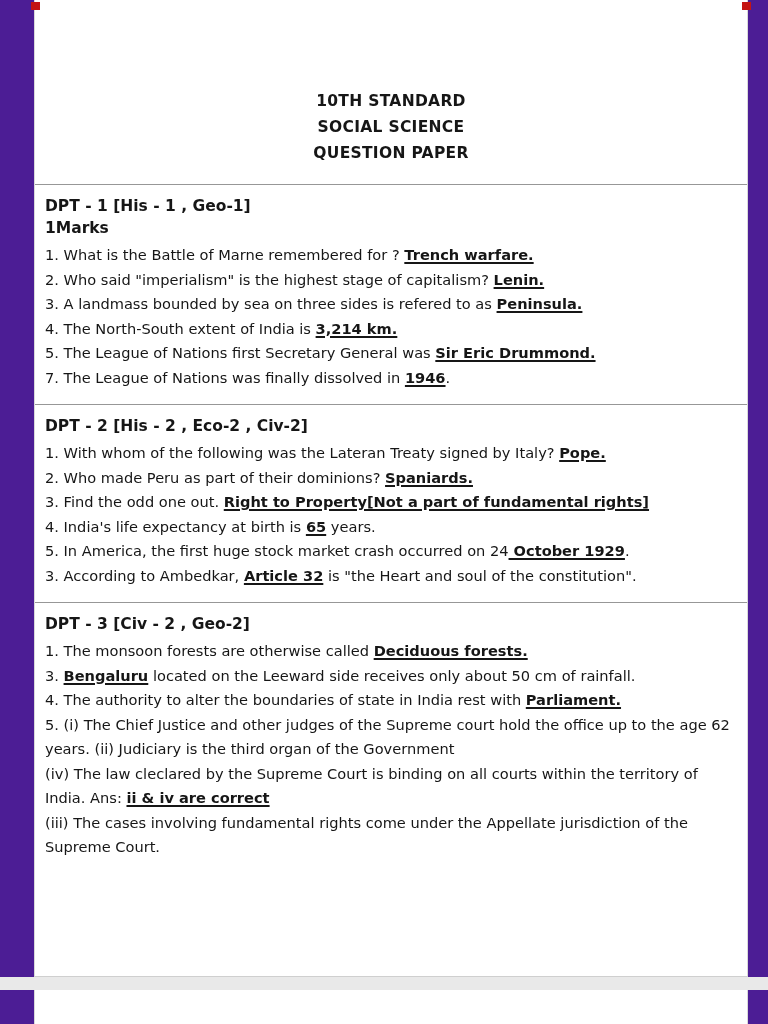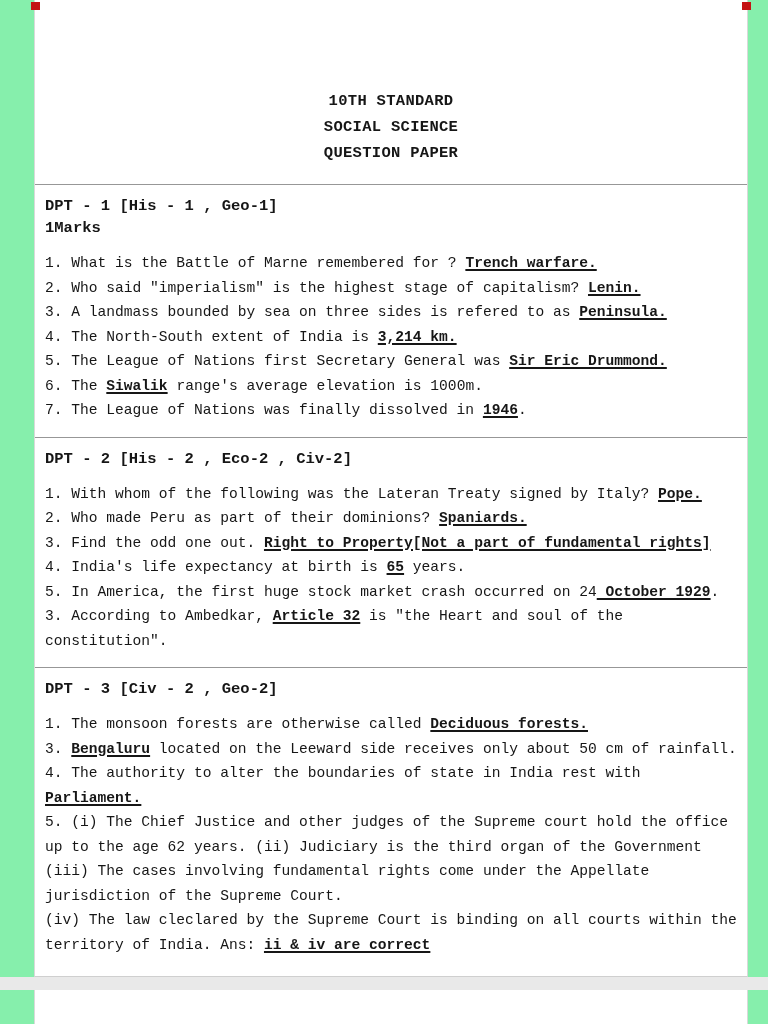--- a/index.html
+++ b/index.html
@@ -9,22 +9,21 @@
     height: 1024px;
     background: #f6f6f6;
     font-family: "DejaVu Sans", sans-serif;
     color: #161616;
     overflow: hidden;
   }
   .viewer {
     position: relative;
     width: 768px;
     height: 1024px;
-    background: #86efac;
-    font-family: Liberation Mono, monospace;
+    background: #4c1d95;
   }
   .page {
     position: absolute;
     left: 34px;
     top: 0;
     width: 714px;
     height: 977px;
     background: #ffffff;
     border-left: 1px solid #d9d9d9;
     border-right: 1px solid #d9d9d9;
@@ -58,21 +57,21 @@
   .sec-h {
     font-weight: bold;
     font-size: 15.5px;
     line-height: 22px;
   }
   .q {
     margin: 0;
     font-size: 14.6px;
     line-height: 24.5px;
   }
-  .section .q:first-of-type { margin-top: 12px; }
+  .section .q:first-of-type { margin-top: 4px; }
   .ans {
     font-weight: bold;
     text-decoration: underline;
     text-decoration-thickness: 1.5px;
     text-underline-offset: 2px;
   }
   .page-gap {
     position: absolute;
     left: 0;
     top: 977px;
@@ -110,42 +109,41 @@
       <div>
           <div class="rule"></div>
           <div class="section">
             <div class="sec-h">DPT - 1 [His - 1 , Geo-1]</div>
             <div class="sec-h">1Marks</div>
             <p class="q"><span>1. What is the Battle of Marne remembered for ? </span><span class="ans">Trench warfare.</span></p>
             <p class="q"><span>2. Who said "imperialism" is the highest stage of capitalism? </span><span class="ans">Lenin.</span></p>
             <p class="q"><span>3. A landmass bounded by sea on three sides is refered to as </span><span class="ans">Peninsula.</span></p>
             <p class="q"><span>4. The North-South extent of India is </span><span class="ans">3,214 km.</span></p>
             <p class="q"><span>5. The League of Nations first Secretary General was </span><span class="ans">Sir Eric Drummond.</span></p>
-            <p class="q"><span>6. The </span><span class="ans">Siwalik</span><span> range's average elevation is 1000m.</span></p>
             <p class="q"><span>7. The League of Nations was finally dissolved in </span><span class="ans">1946</span><span>.</span></p>
           </div>
           <div class="rule"></div>
           <div class="section">
             <div class="sec-h">DPT - 2 [His - 2 , Eco-2 , Civ-2]</div>
             <p class="q"><span>1. With whom of the following was the Lateran Treaty signed by Italy? </span><span class="ans">Pope.</span></p>
             <p class="q"><span>2. Who made Peru as part of their dominions? </span><span class="ans">Spaniards.</span></p>
             <p class="q"><span>3. Find the odd one out. </span><span class="ans">Right to Property[Not a part of fundamental rights]</span></p>
             <p class="q"><span>4. India's life expectancy at birth is </span><span class="ans">65</span><span> years.</span></p>
             <p class="q"><span>5. In America, the first huge stock market crash occurred on 24</span><span class="ans"> October 1929</span><span>.</span></p>
             <p class="q"><span>3. According to Ambedkar, </span><span class="ans">Article 32</span><span> is "the Heart and soul of the constitution".</span></p>
           </div>
           <div class="rule"></div>
           <div class="section">
             <div class="sec-h">DPT - 3 [Civ - 2 , Geo-2]</div>
             <p class="q"><span>1. The monsoon forests are otherwise called </span><span class="ans">Deciduous forests.</span></p>
             <p class="q"><span>3. </span><span class="ans">Bengaluru</span><span> located on the Leeward side receives only about 50 cm of rainfall.</span></p>
             <p class="q"><span>4. The authority to alter the boundaries of state in India rest with </span><span class="ans">Parliament.</span></p>
             <p class="q"><span>5. (i) The Chief Justice and other judges of the Supreme court hold the office up to the age 62 years. (ii) Judiciary is the third organ of the Government</span></p>
+            <p class="q"><span>(iv) The law cleclared by the Supreme Court is binding on all courts within the territory of India. Ans: </span><span class="ans">ii &amp; iv are correct</span></p>
             <p class="q"><span>(iii) The cases involving fundamental rights come under the Appellate jurisdiction of the Supreme Court.</span></p>
-            <p class="q"><span>(iv) The law cleclared by the Supreme Court is binding on all courts within the territory of India. Ans: </span><span class="ans">ii &amp; iv are correct</span></p>
           </div>
         </div>
     </div>
   </div>
 
   <div class="page-gap"></div>
   <div class="page-next"></div>
 
 </div>
 

